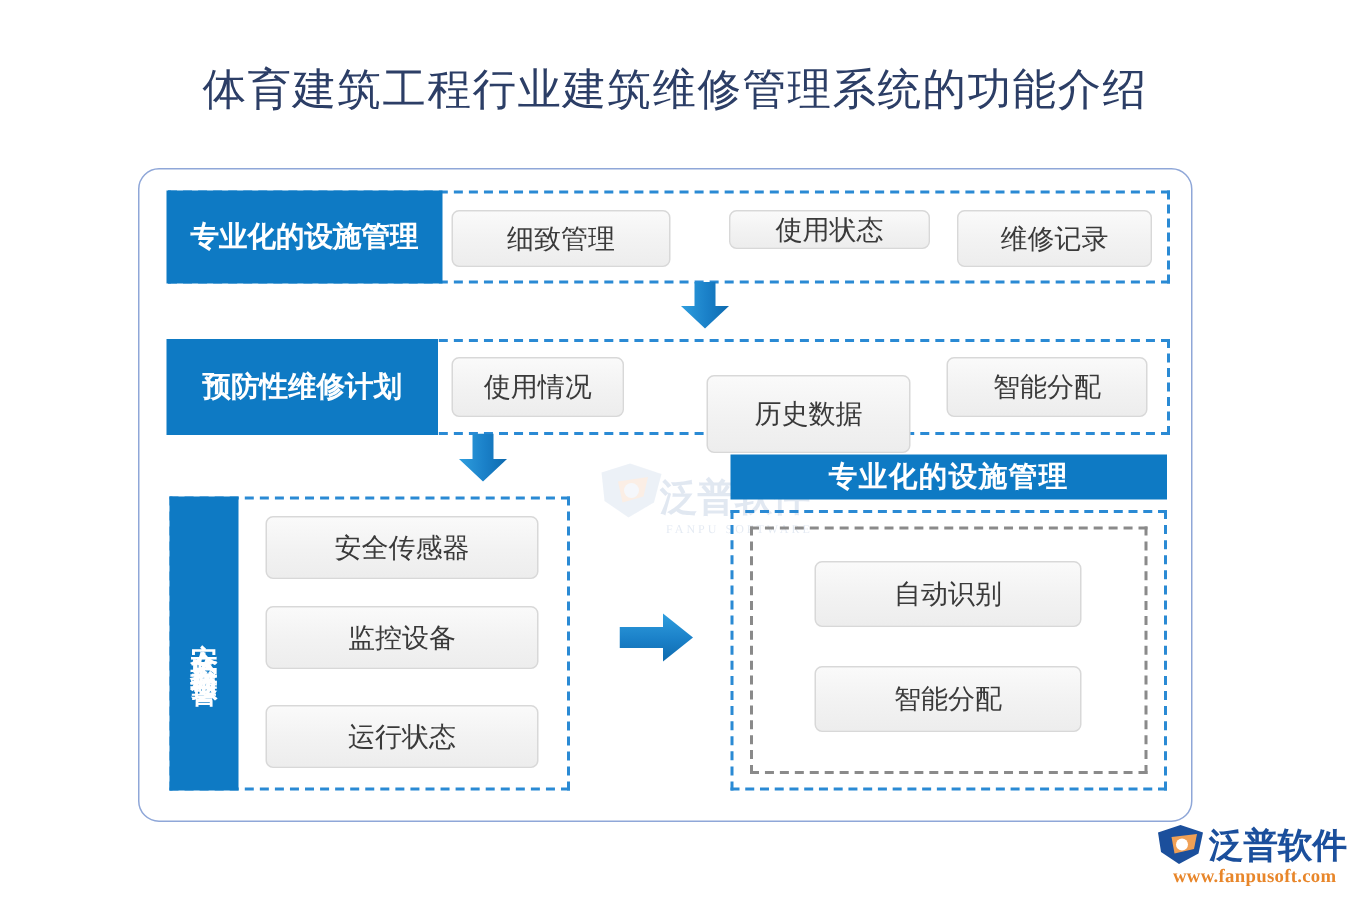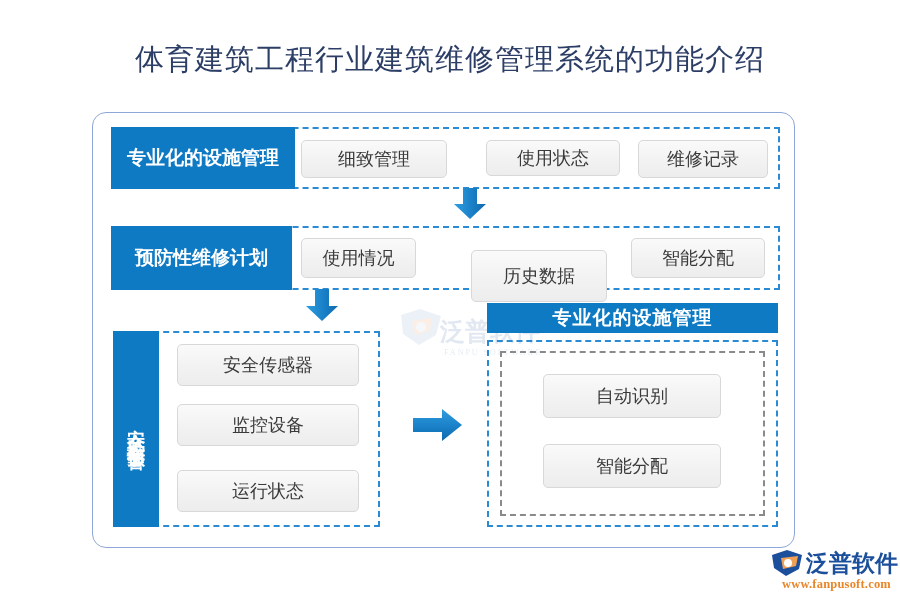--- a/index.html
+++ b/index.html
@@ -193,21 +193,21 @@
   </svg>
   <div class="wm-text">泛普软件</div>
   <div class="wm-sub">FANPU SOFTWARE</div>
 </div>
 
 <div class="dash-box" style="left:112px; top:127px; width:668px; height:62px;"></div>
 
 <div class="blue-head horizontal" style="left:111px; top:127px; width:184px; height:62px;">专业化的设施管理</div>
 
 <div class="chip" style="left:301px; top:140px; width:146px; height:38px;">细致管理</div>
-<div class="chip" style="left:486px; top:140px; width:134px; height:36px;">使用状态</div>
+<div class="chip" style="left:486px; top:140px; width:134px; height:26px;">使用状态</div>
 <div class="chip" style="left:638px; top:140px; width:130px; height:38px;">维修记录</div>
 
 <svg class="arrow-svg" style="left:450px; top:188px;" width="40" height="32" viewBox="0 0 40 32">
   <defs>
     <linearGradient id="gdown1" x1="0" y1="0" x2="1" y2="0">
       <stop offset="0%" stop-color="#2f9ede"></stop>
       <stop offset="55%" stop-color="#1a80c8"></stop>
       <stop offset="100%" stop-color="#0e6aae"></stop>
     </linearGradient>
   </defs>

